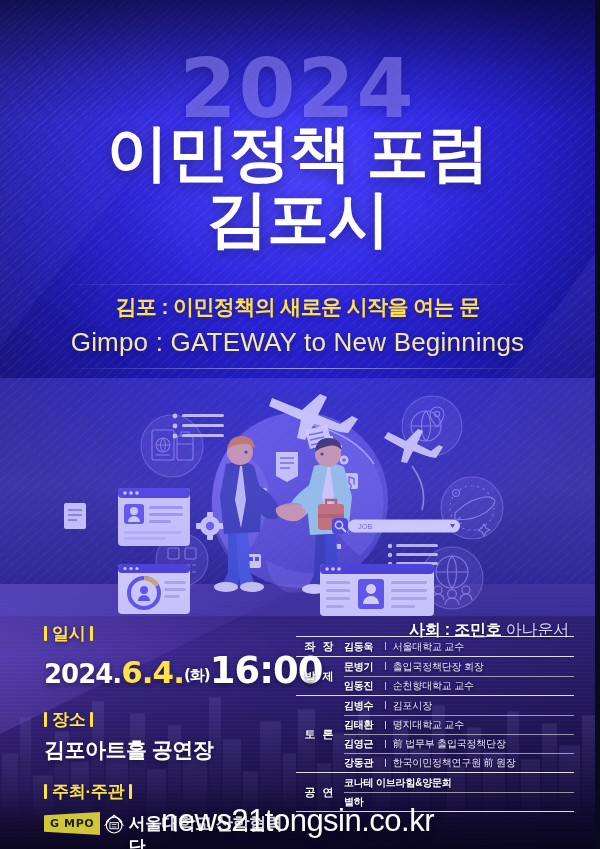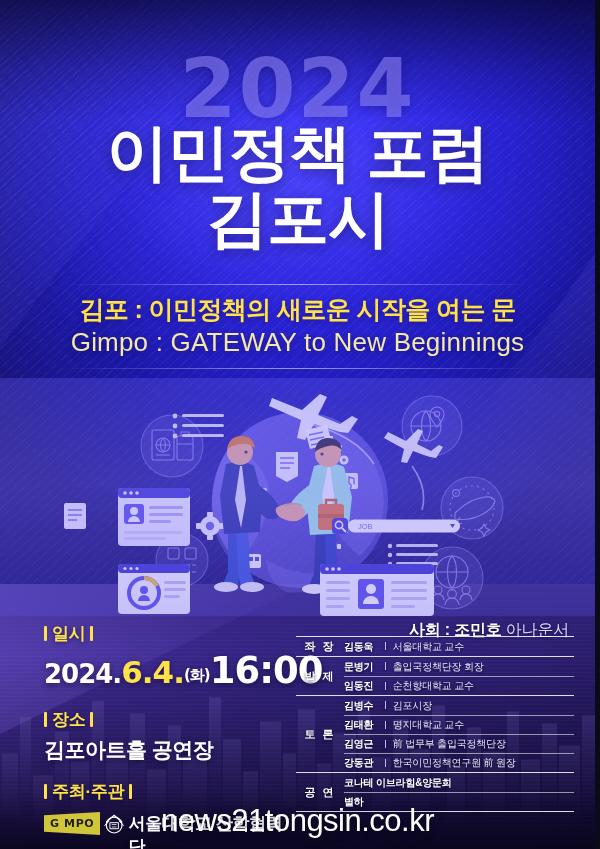--- a/index.html
+++ b/index.html
@@ -120,21 +120,21 @@
   
   .rule{
     position:absolute; height:1px;
     background:linear-gradient(90deg, rgba(255,255,255,0), rgba(255,255,255,.55), rgba(255,255,255,0));
   }
   .rule.top{ left:62px; right:62px; top:284px; }
   .rule.bot{ left:62px; right:62px; top:368px; }
 
   .sub-ko{
     position:absolute; left:0; right:0; top:293px; text-align:center;
-    color:#ffe24a; font-weight:800; font-size:25px; letter-spacing:-.6px;
+    color:#ffe24a; font-weight:800; font-size:21px; letter-spacing:-.6px;
     text-shadow:0 2px 6px rgba(20,10,70,.5);
   }
   .sub-en{
     position:absolute; left:0; right:0; top:327px; text-align:center;
     color:#f2e9a8; font-weight:400; font-size:26px; letter-spacing:.2px;
     font-family:"Liberation Sans", sans-serif;
     text-shadow:0 2px 6px rgba(20,10,70,.5);
   }
 
   

